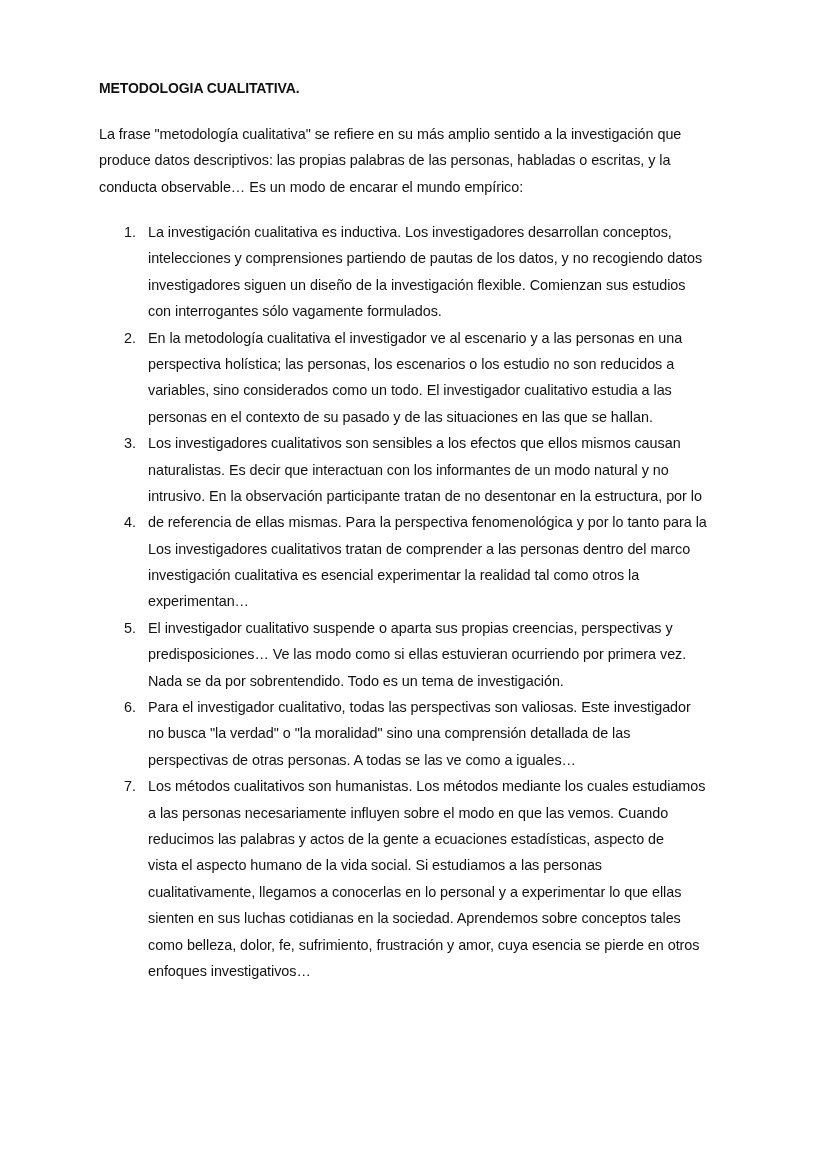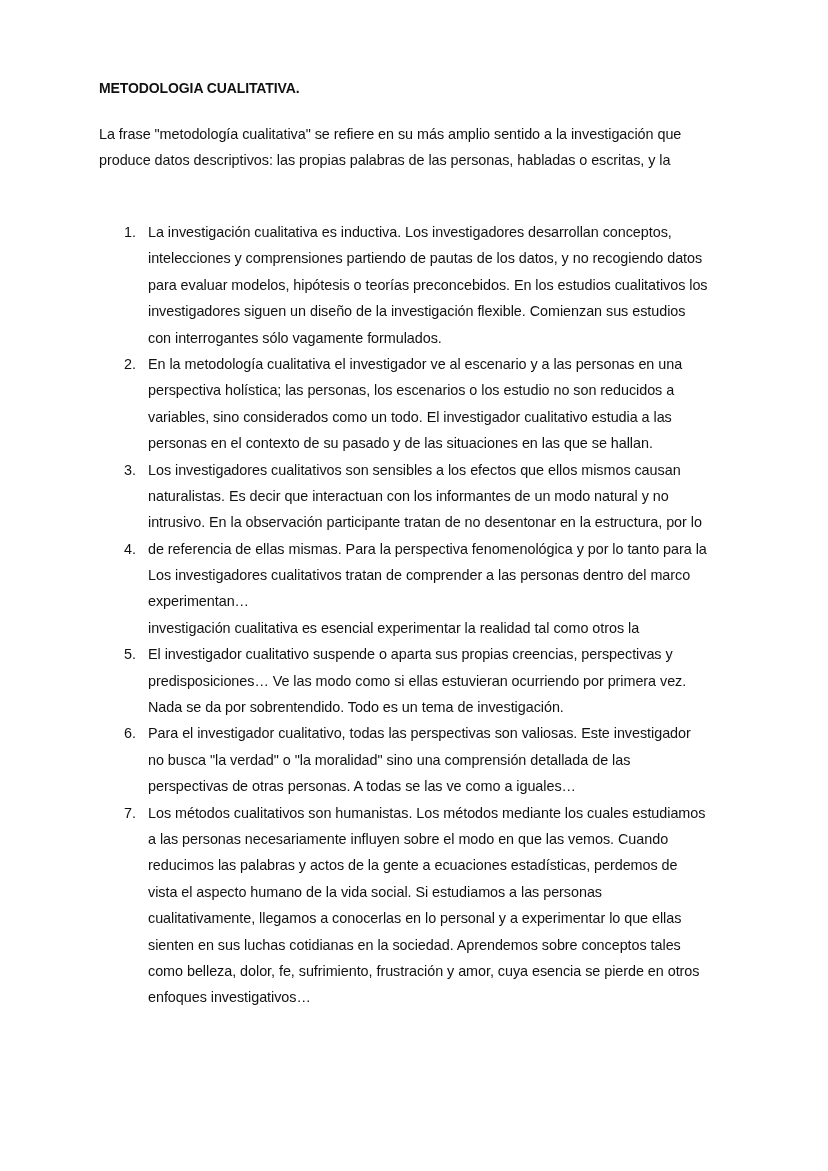--- a/index.html
+++ b/index.html
@@ -73,29 +73,29 @@
 </head>
 <body>
 
 <div class="page">
 
   <div class="title">METODOLOGIA CUALITATIVA.</div>
 
   <div class="intro">
     <span class="line">La frase "metodología cualitativa" se refiere en su más amplio sentido a la investigación que</span>
     <span class="line">produce datos descriptivos: las propias palabras de las personas, habladas o escritas, y la</span>
+    <span class="line">conducta observable… Es un modo de encarar el mundo empírico:</span>
   </div>
 
   <ol class="list">
 
     <li class="list-item">
       <span class="num">1.</span>
       <span class="line">La investigación cualitativa es inductiva. Los investigadores desarrollan conceptos,</span>
       <span class="line">intelecciones y comprensiones partiendo de pautas de los datos, y no recogiendo datos</span>
-      <span class="line">para evaluar modelos, hipótesis o teorías preconcebidos. En los estudios cualitativos los</span>
       <span class="line">investigadores siguen un diseño de la investigación flexible. Comienzan sus estudios</span>
       <span class="line">con interrogantes sólo vagamente formulados.</span>
     </li>
 
     <li class="list-item">
       <span class="num">2.</span>
       <span class="line">En la metodología cualitativa el investigador ve al escenario y a las personas en una</span>
       <span class="line">perspectiva holística; las personas, los escenarios o los estudio no son reducidos a</span>
       <span class="line">variables, sino considerados como un todo. El investigador cualitativo estudia a las</span>
       <span class="line">personas en el contexto de su pasado y de las situaciones en las que se hallan.</span>
@@ -105,43 +105,43 @@
       <span class="num">3.</span>
       <span class="line">Los investigadores cualitativos son sensibles a los efectos que ellos mismos causan</span>
       <span class="line">naturalistas. Es decir que interactuan con los informantes de un modo natural y no</span>
       <span class="line">intrusivo. En la observación participante tratan de no desentonar en la estructura, por lo</span>
     </li>
 
     <li class="list-item">
       <span class="num">4.</span>
       <span class="line">de referencia de ellas mismas. Para la perspectiva fenomenológica y por lo tanto para la</span>
       <span class="line">Los investigadores cualitativos tratan de comprender a las personas dentro del marco</span>
+      <span class="line">investigación cualitativa es esencial experimentar la realidad tal como otros la</span>
       <span class="line">experimentan…</span>
-      <span class="line">investigación cualitativa es esencial experimentar la realidad tal como otros la</span>
     </li>
 
     <li class="list-item">
       <span class="num">5.</span>
       <span class="line">El investigador cualitativo suspende o aparta sus propias creencias, perspectivas y</span>
       <span class="line">predisposiciones… Ve las modo como si ellas estuvieran ocurriendo por primera vez.</span>
       <span class="line">Nada se da por sobrentendido. Todo es un tema de investigación.</span>
     </li>
 
     <li class="list-item">
       <span class="num">6.</span>
       <span class="line">Para el investigador cualitativo, todas las perspectivas son valiosas. Este investigador</span>
       <span class="line">no busca "la verdad" o "la moralidad" sino una comprensión detallada de las</span>
       <span class="line">perspectivas de otras personas. A todas se las ve como a iguales…</span>
     </li>
 
     <li class="list-item">
       <span class="num">7.</span>
       <span class="line">Los métodos cualitativos son humanistas. Los métodos mediante los cuales estudiamos</span>
       <span class="line">a las personas necesariamente influyen sobre el modo en que las vemos. Cuando</span>
-      <span class="line">reducimos las palabras y actos de la gente a ecuaciones estadísticas, perdemos de</span>
+      <span class="line">reducimos las palabras y actos de la gente a ecuaciones estadísticas, aspecto de</span>
       <span class="line">vista el aspecto humano de la vida social. Si estudiamos a las personas</span>
       <span class="line">cualitativamente, llegamos a conocerlas en lo personal y a experimentar lo que ellas</span>
       <span class="line">sienten en sus luchas cotidianas en la sociedad. Aprendemos sobre conceptos tales</span>
       <span class="line">como belleza, dolor, fe, sufrimiento, frustración y amor, cuya esencia se pierde en otros</span>
       <span class="line">enfoques investigativos…</span>
     </li>
 
   </ol>
 </div>
 

